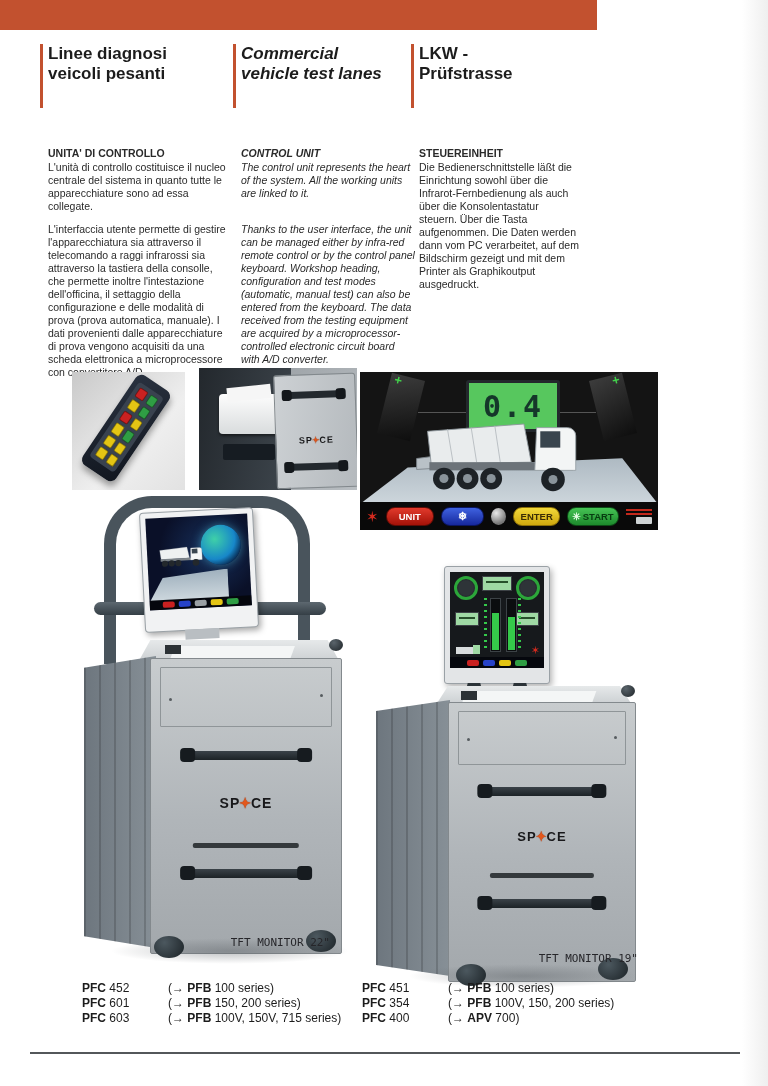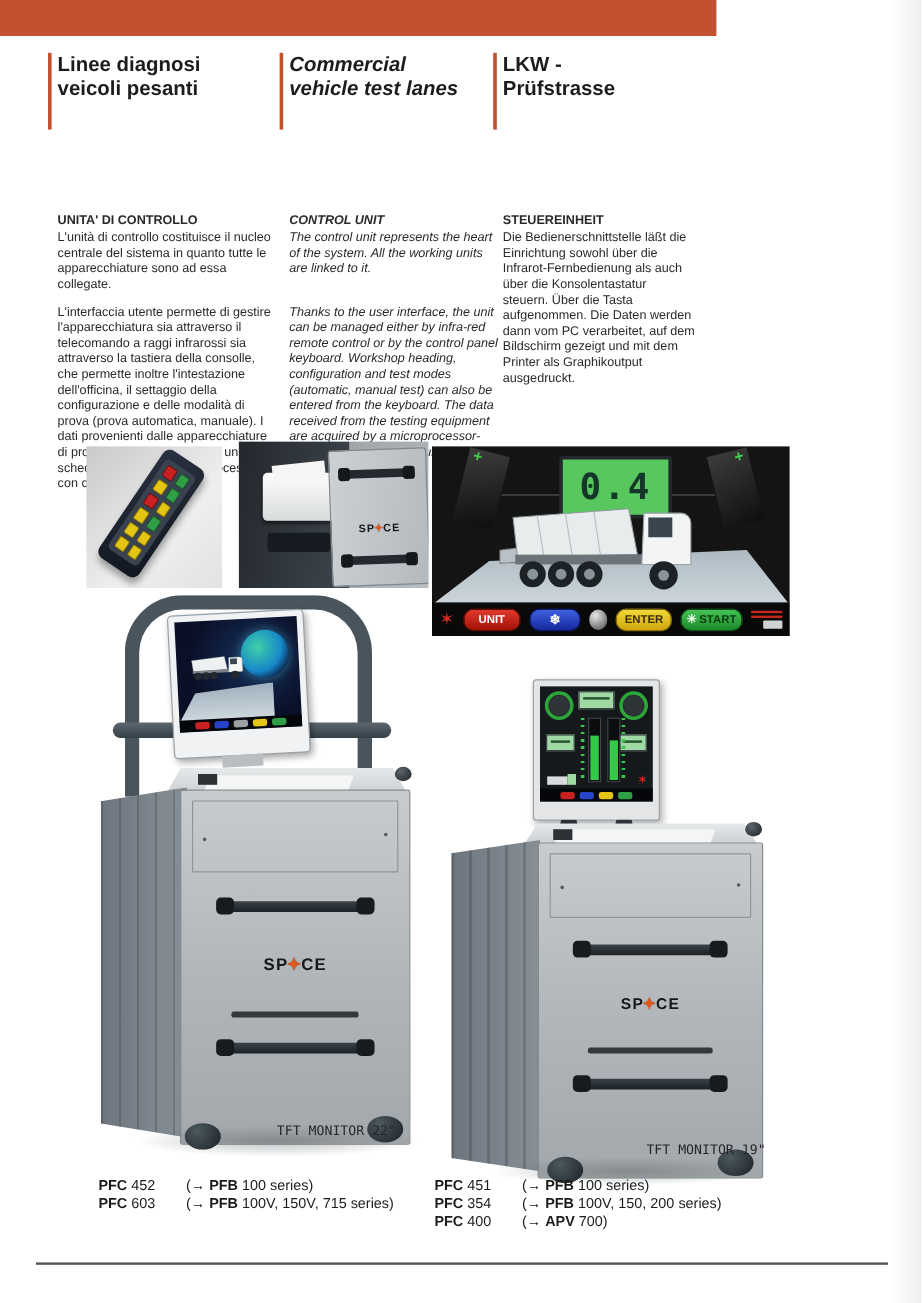--- a/index.html
+++ b/index.html
@@ -7,21 +7,21 @@
         font-family:"Liberation Sans",sans-serif;color:#1c1c1c;}
   
   .top-band{position:absolute;left:0;top:0;width:597px;height:30px;background:#c2512f;}
   .right-edge{position:absolute;right:0;top:0;width:26px;height:1086px;
               background:linear-gradient(90deg,rgba(0,0,0,0) 0%,rgba(120,120,120,.12) 100%);}
   
   .col{position:absolute;top:44px;}
   .col .rule{position:absolute;left:-8px;top:0;width:3px;height:64px;background:#c2512f;}
   .col h1{margin:0;font-size:17px;line-height:20px;font-weight:bold;white-space:pre-line;}
   .col.c2 h1{font-style:italic;}
-  .col-body{position:absolute;top:134px;font-size:10.5px;line-height:13px;color:#2a2a2a;}
+  .col-body{position:absolute;top:103px;font-size:10.5px;line-height:13px;color:#2a2a2a;}
   .col-body h2{margin:0 0 1px 0;font-size:10.5px;font-weight:bold;}
   .col-body p{margin:0;}
   .col-body p.p1{min-height:62px;}
   .c2 .col-body{font-style:italic;}
   .c1{left:48px;} .c1 .col-body{width:180px;}
   .c2{left:241px;} .c2 .col-body{width:174px;}
   .c3{left:419px;} .c3 .col-body{width:160px;}
   
   .photo{position:absolute;overflow:hidden;}
   .photo-remote{left:72px;top:372px;width:113px;height:118px;
@@ -157,21 +157,21 @@
   .cart-right .slot{top:170px;} .cart-right .h2{top:196px;}
   .cart-right .vent{left:12px;top:-12px;} .cart-right .knob{right:0px;top:-18px;}
   .cart-right .f1{left:88px;top:404px;} .cart-right .f2{left:230px;top:398px;}
   .cart-right .cart-shadow{left:40px;top:404px;width:230px;height:24px;}
   
   .caption{position:absolute;font-family:"DejaVu Sans Mono",monospace;font-size:11px;color:#26262a;width:150px;text-align:right;}
   .cap-22{left:180px;top:936px;} .cap-19{left:488px;top:952px;}
   
   .models{position:absolute;top:981px;font-size:12px;line-height:15px;}
   .models-left{left:82px;} .models-right{left:362px;}
-  .model-row{display:flex;}
+  .model-row{display:flex;gap:13px;}
   .m-name{width:73px;} .m-name b{font-weight:bold;}
   .m-target b{font-weight:bold;}
   
   .bottom-rule{position:absolute;left:30px;top:1052px;width:710px;height:2px;background:#53575a;}
 </style>
 </head>
 <body>
 
 <div class="page">
 
@@ -414,20 +414,24 @@
 
   <div class="caption cap-22">TFT MONITOR 22"</div>
   <div class="caption cap-19">TFT MONITOR 19"</div>
 
   <div class="models models-left">
     <div class="model-row">
       <span class="m-name"><b>PFC</b> <span>452</span></span>
       <span class="m-target"><span>(→ </span><b>PFB</b><span> 100 series)</span></span>
     </div>
     <div class="model-row">
+      <span class="m-name"><b>PFC</b> <span>601</span></span>
+      <span class="m-target"><span>(→ </span><b>PFB</b><span> 150, 200 series)</span></span>
+    </div>
+    <div class="model-row">
       <span class="m-name"><b>PFC</b> <span>603</span></span>
       <span class="m-target"><span>(→ </span><b>PFB</b><span> 100V, 150V, 715 series)</span></span>
     </div>
   </div>
 
   <div class="models models-right">
     <div class="model-row">
       <span class="m-name"><b>PFC</b> <span>451</span></span>
       <span class="m-target"><span>(→ </span><b>PFB</b><span> 100 series)</span></span>
     </div>

